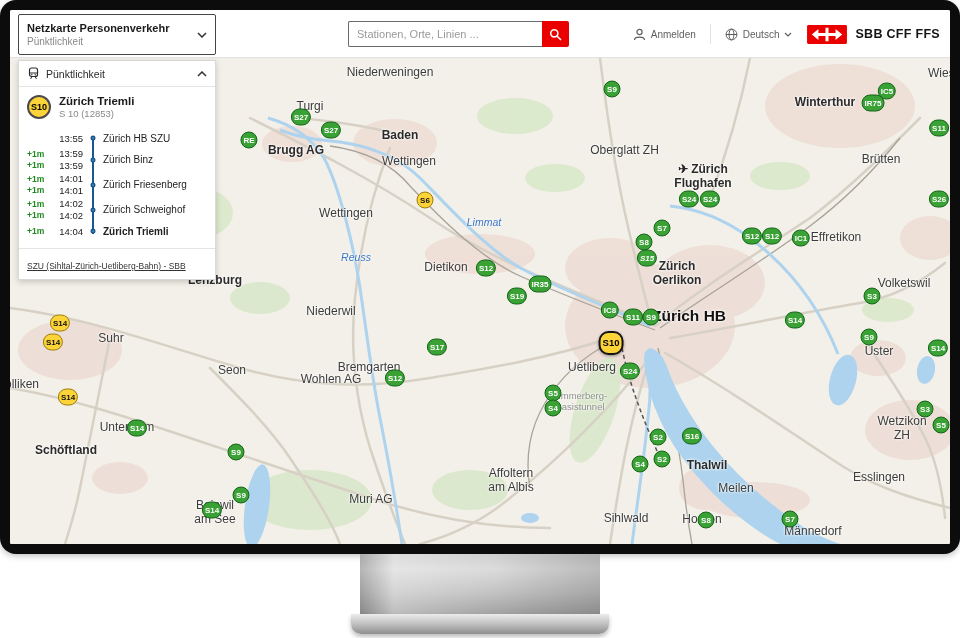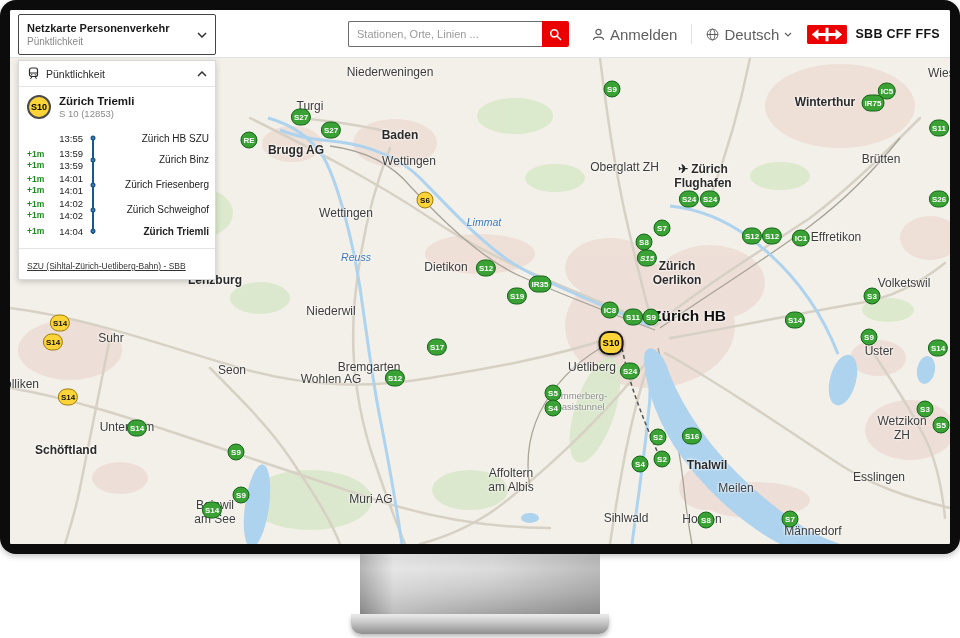--- a/index.html
+++ b/index.html
@@ -37,21 +37,21 @@
   .searchbar { position:absolute; left:338px; top:11px; display:flex; height:26px; }
   .searchbar input { width:194px; height:26px; border:1px solid #6b6b6b; border-right:none;
     border-radius:2px 0 0 2px; padding:0 8px; font-size:11px; color:#333;
     font-family:"Liberation Sans", sans-serif; outline:none; }
   .searchbar input::placeholder { color:#9a9a9a; }
   .search-btn { width:27px; height:26px; border:none; background:#eb0000;
     border-radius:0 2px 2px 0; cursor:pointer; display:flex; align-items:center;
     justify-content:center; }
   .right-cluster { position:absolute; right:10px; top:0; height:48px;
     display:flex; align-items:center; gap:14px; }
-  .login,.lang { display:flex; align-items:center; gap:5px; font-size:15px;
+  .login,.lang { display:flex; align-items:center; gap:5px; font-size:10px;
     color:#5f5f5f; cursor:pointer; white-space:nowrap; }
   .hdr-divider { width:1px; height:20px; background:#e0e0e0; }
   .logo { display:flex; align-items:center; gap:7px; cursor:pointer; }
   .logo-text { font-size:12.5px; font-weight:700; color:#151515; letter-spacing:.3px;
     white-space:nowrap; }
 
   
   .map { position:absolute; left:0; top:48px; width:940px; height:486px;
     overflow:hidden; background:#f3f0e9; cursor:grab; }
   .map-decor { position:absolute; left:0; top:0; width:100%; height:100%; }
@@ -93,21 +93,21 @@
   .stop-row { display:flex; align-items:center; min-height:18px; padding:1px 0;
     cursor:pointer; }
   .delays { width:24px; display:flex; flex-direction:column; gap:1px;
     font-size:8.5px; font-weight:700; color:#1e8a1e; }
   .times { width:34px; display:flex; flex-direction:column; align-items:flex-end;
     gap:1px; font-size:9.5px; color:#222; padding-right:2px; }
   .tl { width:16px; align-self:stretch; position:relative; }
   .dot { position:absolute; left:50%; top:50%; transform:translate(-50%,-50%);
     width:5px; height:5px; border:2px solid #17598f; background:#fff;
     border-radius:50%; z-index:2; }
-  .name { flex:1; font-size:10px; color:#222; padding-left:2px;text-align:right; }
+  .name { flex:1; font-size:10px; color:#222; padding-left:2px; }
   .stop-row.passed .times span, .stop-row.passed .name { color:#a8a8a8; }
   .stop-row.dest .name { font-weight:700; }
   .panel-foot { border-top:1px solid #e4e4e4; padding:6px 8px; }
   .op-link { font-size:8.5px; color:#333; text-decoration:underline; cursor:pointer; }
 </style>
 </head>
 <body>
 
 <div class="stage">
   <div class="monitor-frame">
@@ -233,21 +233,21 @@
           <path d="M612,290 C620,330 635,365 650,400" stroke="#555" stroke-width="1.5" stroke-dasharray="4 3" fill="none"></path>
         </svg>
         <div id="map-overlays" class="overlays">
             <div class="map-label" style="left: 380px; top: 15px;"><span>Niederweningen</span></div>
             <div class="map-label" style="left: 958px; top: 16px;"><span>Wiesendangen</span></div>
             <div class="map-label city" style="left: 815px; top: 45px;"><span>Winterthur</span></div>
             <div class="map-label" style="left: 300px; top: 49px;"><span>Turgi</span></div>
             <div class="map-label city" style="left: 376px; top: 78px; padding-left: 28px;"><span>Baden</span></div>
             <div class="map-label city" style="left: 286px; top: 93px;"><span>Brugg AG</span></div>
             <div class="map-label" style="left: 399px; top: 104px;"><span>Wettingen</span></div>
-            <div class="map-label" style="left: 601px; top: 110px; padding-left: 27px;"><span>Oberglatt ZH</span></div>
+            <div class="map-label" style="left: 601px; top: 93px; padding-left: 27px;"><span>Oberglatt ZH</span></div>
             <div class="map-label city" style="left: 693px; top: 119px;"><span class="plane-icon">✈</span><span>Zürich
 Flughafen</span></div>
             <div class="map-label" style="left: 871px; top: 102px;"><span>Brütten</span></div>
             <div class="map-label" style="left: 826px; top: 180px;"><span>Effretikon</span></div>
             <div class="map-label" style="left: 336px; top: 156px;"><span>Wettingen</span></div>
             <div class="map-label water" style="left: 474px; top: 164px;"><span>Limmat</span></div>
             <div class="map-label water" style="left: 346px; top: 199px;"><span>Reuss</span></div>
             <div class="map-label" style="left: 436px; top: 210px;"><span>Dietikon</span></div>
             <div class="map-label city" style="left: 667px; top: 216px;"><span>Zürich
 Oerlikon</span></div>

